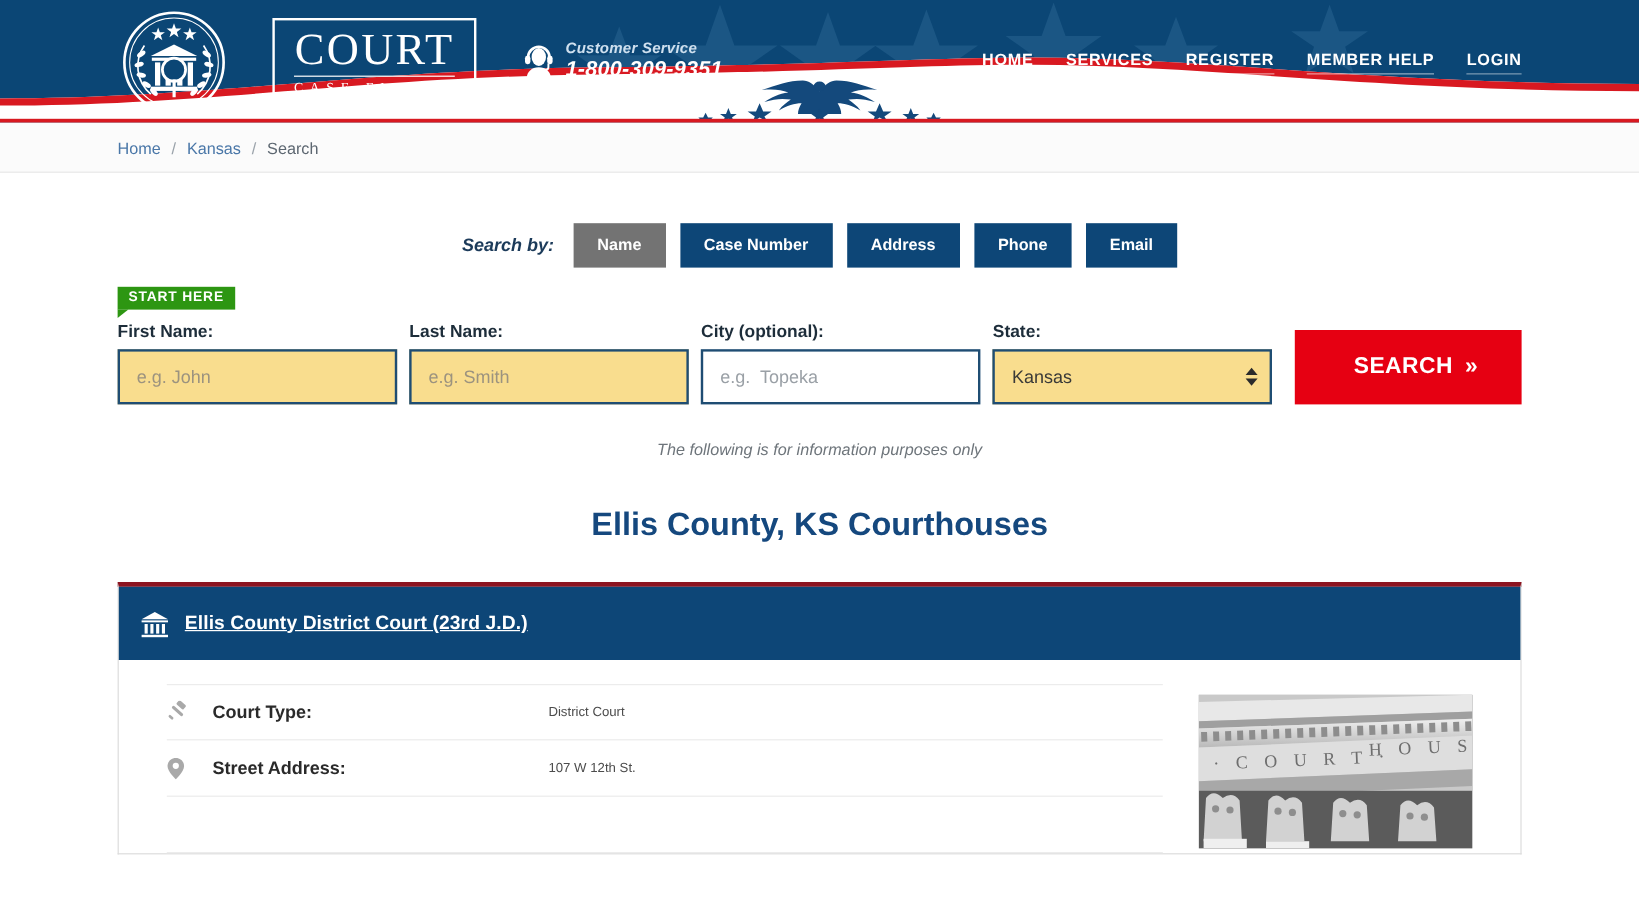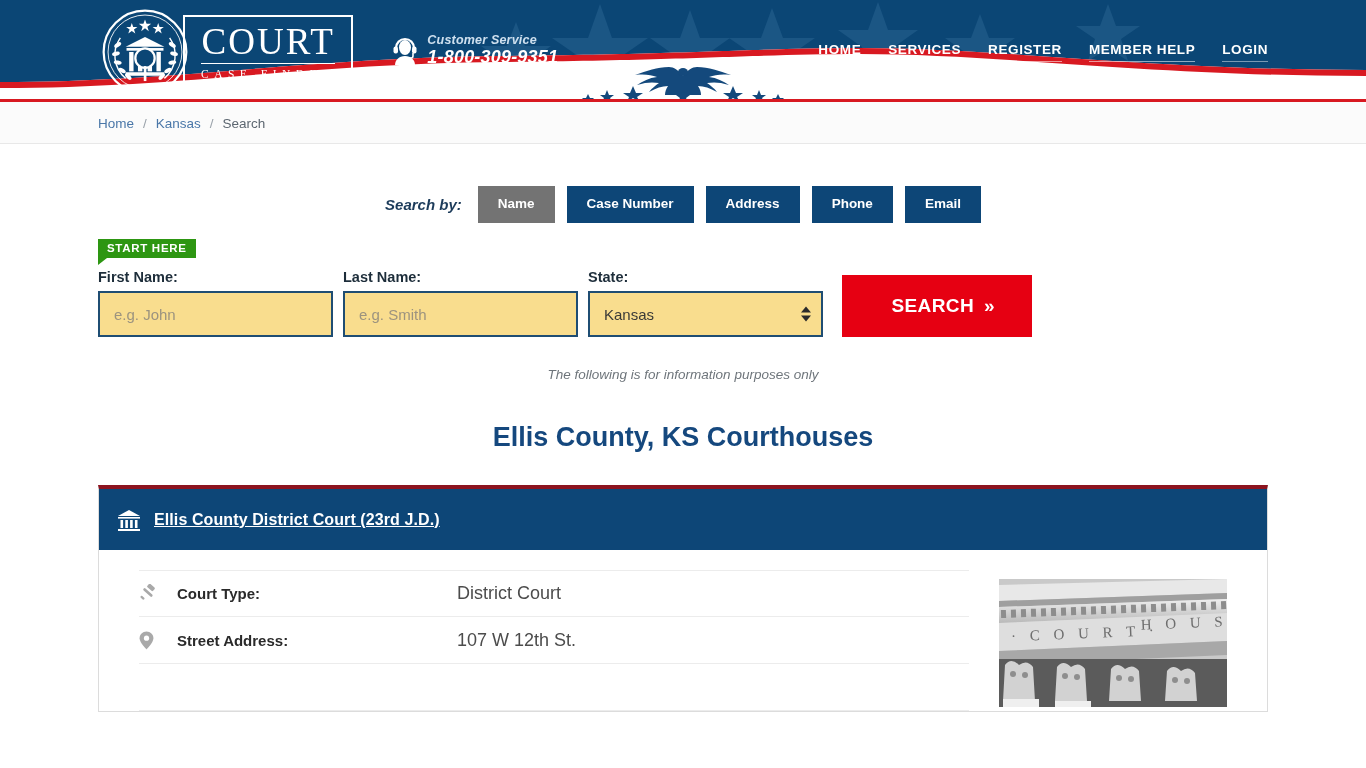--- a/index.html
+++ b/index.html
@@ -19,21 +19,21 @@
   }
   .hdr-stars { position: absolute; inset: 0; pointer-events: none; }
   .hdr-inner {
     position: relative; z-index: 4;
     width: 1170px; margin: 0 auto;
     height: 102px;
     display: flex; align-items: flex-start;
   }
 
   
-  .logo-wrap { display: flex; align-items: center; margin-top: 8px; margin-left: 3px; }
+  .logo-wrap { display: flex; align-items: center; margin-top: 8px; margin-left: 3px; gap: 44px; }
   .seal { width: 88px; height: 88px; flex: none; }
   .logo-box {
     border: 2px solid #ffffff;
     padding: 6px 16px 7px 16px;
     margin-left: -6px;
   }
   .logo-court {
     font-family: "Liberation Serif", serif;
     color: #ffffff; font-size: 37px; letter-spacing: 2px;
     line-height: 1; text-align: center;
@@ -224,21 +224,21 @@
     display: flex; align-items: center;
     height: 47px;
     border-bottom: 1px solid #ececec;
   }
   .drow:first-child { border-top: 1px solid #ececec; }
   .dicon { width: 38px; flex: none; display: flex; align-items: center; }
   .dlabel {
     width: 280px; flex: none;
     color: #2a2a2a; font-size: 15px; font-weight: bold;
   }
-  .dvalue { color: #4c4c4c; font-size: 18px; }
+  .dvalue { color: #4c4c4c; font-size: 11px; }
   .court-photo {
     width: 228px; height: 128px; flex: none;
     margin-top: 9px; overflow: hidden;
     background: #8a8a8a;
   }
   .court-photo svg { display: block; }
 </style>
 </head>
 <body>
 
@@ -375,20 +375,24 @@
   </div>
 
   <form class="form-row">
     <div class="field f-first">
       <label>First Name:</label>
       <input class="inp" type="text" placeholder="e.g. John" style="">
     </div>
     <div class="field f-last">
       <label>Last Name:</label>
       <input class="inp" type="text" placeholder="e.g. Smith" style="">
+    </div>
+    <div class="field f-city">
+      <label>City (optional):</label>
+      <input class="inp white" type="text" placeholder="e.g.  Topeka" style="">
     </div>
     <div class="field f-state">
       <label>State:</label>
       <div class="sel-wrap">
         <select class="sel">
           <option>Kansas</option>
         </select>
         <span class="sel-arrows">
           <span class="caret-up"></span>
             <span class="caret-dn"></span>

